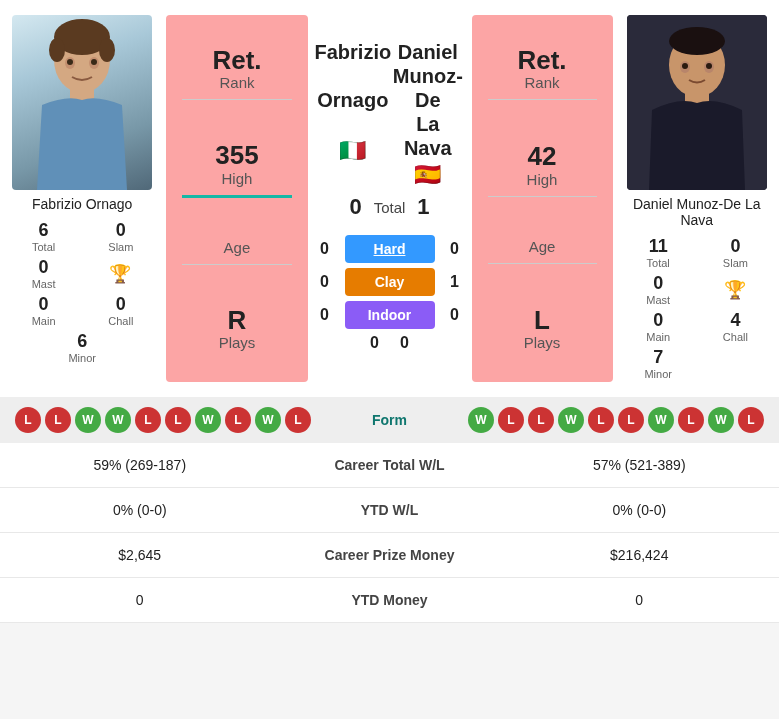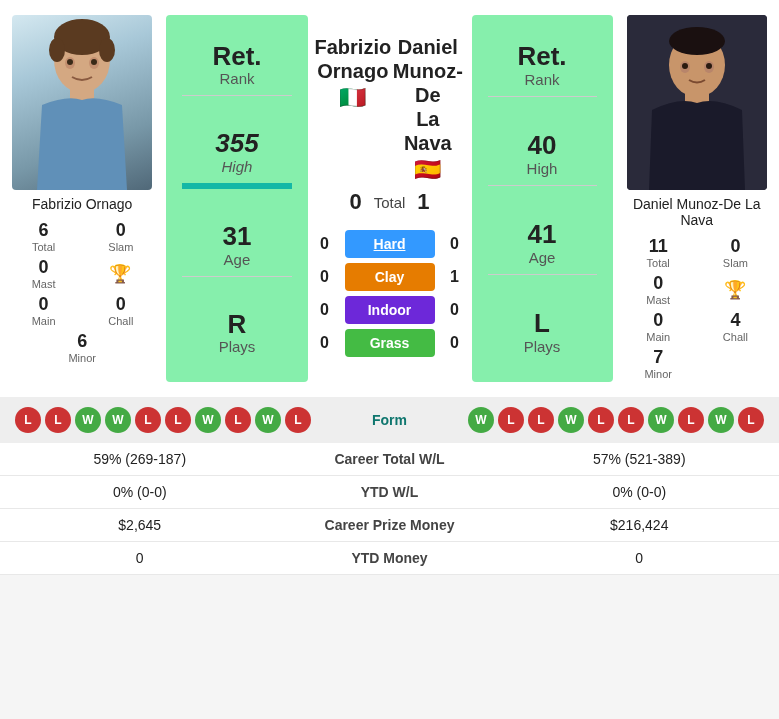--- a/index.html
+++ b/index.html
@@ -87,21 +87,21 @@
     }
 
     .trophy-icon {
       color: #c8a820;
       font-size: 18px;
     }
 
     
     .middle-panel {
       width: 145px;
-      background: #86efac;
+      background: #fca5a5;
       border-radius: 4px;
       margin: 5px 2px;
       display: flex;
       flex-direction: column;
       align-items: center;
       justify-content: space-around;
       padding: 8px 16px;
     }
 
     .middle-stat-block {
@@ -177,21 +177,21 @@
       font-size: 14px;
       font-weight: bold;
       padding: 6px 18px;
       min-width: 90px;
       text-align: center;
       cursor: pointer;
     }
 
     .btn-hard { background: #3399ff; text-decoration: underline; }
     .btn-clay { background: #e67c00; }
-    .btn-indoor { background: #6d28d9; }
+    .btn-indoor { background: #8b5cf6; }
     .btn-grass { background: #44bb44; }
 
     
     .flag {
       font-size: 22px;
       margin-top: 2px;
     }
 
     
     .form-section {
@@ -231,21 +231,21 @@
 
     
     .stats-table {
       width: 100%;
     }
 
     .stats-row {
       display: flex;
       align-items: center;
       border-bottom: 1px solid #e8e8e8;
-      padding: 8px 0;
+      padding: 14px 0;
     }
 
     .stats-row-value {
       flex: 1;
       text-align: center;
       font-size: 14px;
       color: #222;
     }
 
     .stats-row-label {
@@ -328,38 +328,37 @@
           <span class="stat-label">Minor</span>
         </div>
       </div>
     </div>
 
     <div class="middle-panel">
       <div class="middle-stat-block" style="border-bottom:1px solid #ccc; padding-bottom:8px;">
         <span class="middle-stat-value">Ret.</span>
         <span class="middle-stat-label">Rank</span>
       </div>
-      <div class="middle-stat-block" style="border-bottom:6px solid #14b8a6; padding-bottom:8px;font-style:italic;">
+      <div class="middle-stat-block" style="border-bottom:3px solid #14b8a6; padding-bottom:8px;">
         <span class="middle-stat-value">355</span>
         <span class="middle-stat-label">High</span>
       </div>
       <div class="middle-stat-block" style="border-bottom:1px solid #ccc; padding-bottom:8px;">
-        <span class="middle-stat-value">31</span>
         <span class="middle-stat-label">Age</span>
       </div>
       <div class="middle-stat-block">
         <span class="middle-stat-value">R</span>
         <span class="middle-stat-label">Plays</span>
       </div>
     </div>
 
     <div class="center-section">
 
       <div style="display:flex; justify-content:space-between; width:100%; margin-bottom:6px;">
-        <div class="player-section-wrap" style="flex:1; align-items:center;">
+        <div class="player-section-wrap" style="flex:1; align-items:center;gap:24px;">
           <div class="player-name-header">
             <span>Fabrizio</span>
           </div>
           <div class="player-name-header">
             <span>Ornago</span>
           </div>
           <div class="flag">🇮🇹</div>
         </div>
         <div class="player-section-wrap" style="flex:1; align-items:center;">
           <div class="player-name-header">
@@ -389,37 +388,35 @@
       <button class="surface-btn btn-clay">Clay</button>
       <span class="surface-score">1</span>
     </div>
           <div class="surface-row">
       <span class="surface-score">0</span>
       <button class="surface-btn btn-indoor">Indoor</button>
       <span class="surface-score">0</span>
     </div>
           <div class="surface-row">
       <span class="surface-score">0</span>
-      <button class="surface-btn btn-grass">Grass</button>
       <span class="surface-score">0</span>
     </div>
         </div>
     </div>
 
     <div class="middle-panel">
       <div class="middle-stat-block" style="border-bottom:1px solid #ccc; padding-bottom:8px;">
         <span class="middle-stat-value">Ret.</span>
         <span class="middle-stat-label">Rank</span>
       </div>
       <div class="middle-stat-block" style="border-bottom:1px solid #ccc; padding-bottom:8px;">
-        <span class="middle-stat-value">40</span>
+        <span class="middle-stat-value">42</span>
         <span class="middle-stat-label">High</span>
       </div>
       <div class="middle-stat-block" style="border-bottom:1px solid #ccc; padding-bottom:8px;">
-        <span class="middle-stat-value">41</span>
         <span class="middle-stat-label">Age</span>
       </div>
       <div class="middle-stat-block">
         <span class="middle-stat-value">L</span>
         <span class="middle-stat-label">Plays</span>
       </div>
     </div>
 
     <div class="player-card">
       <div class="player-photo player-photo-right">

